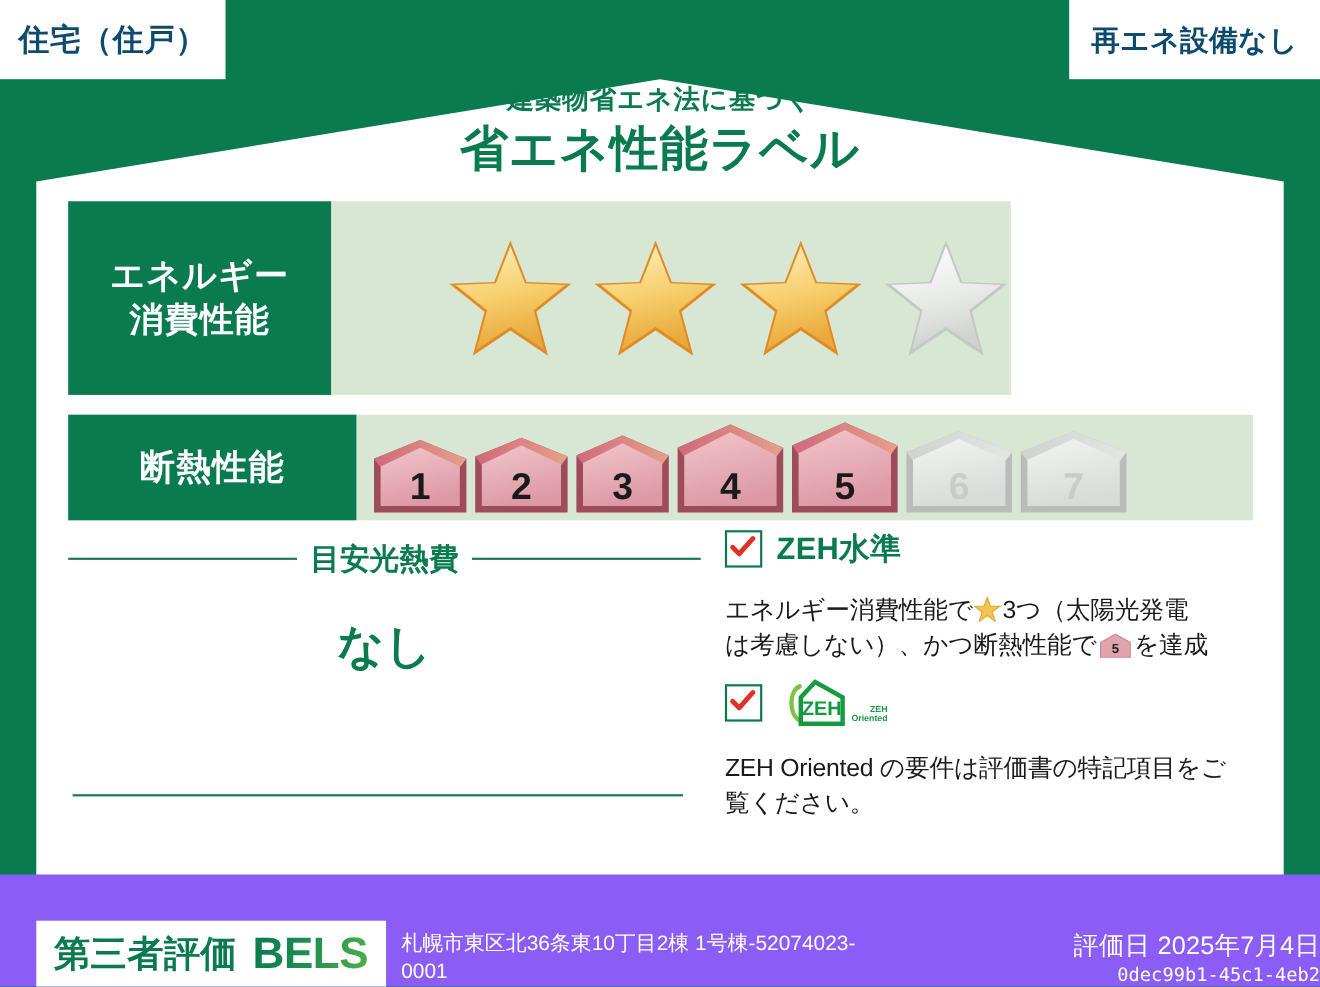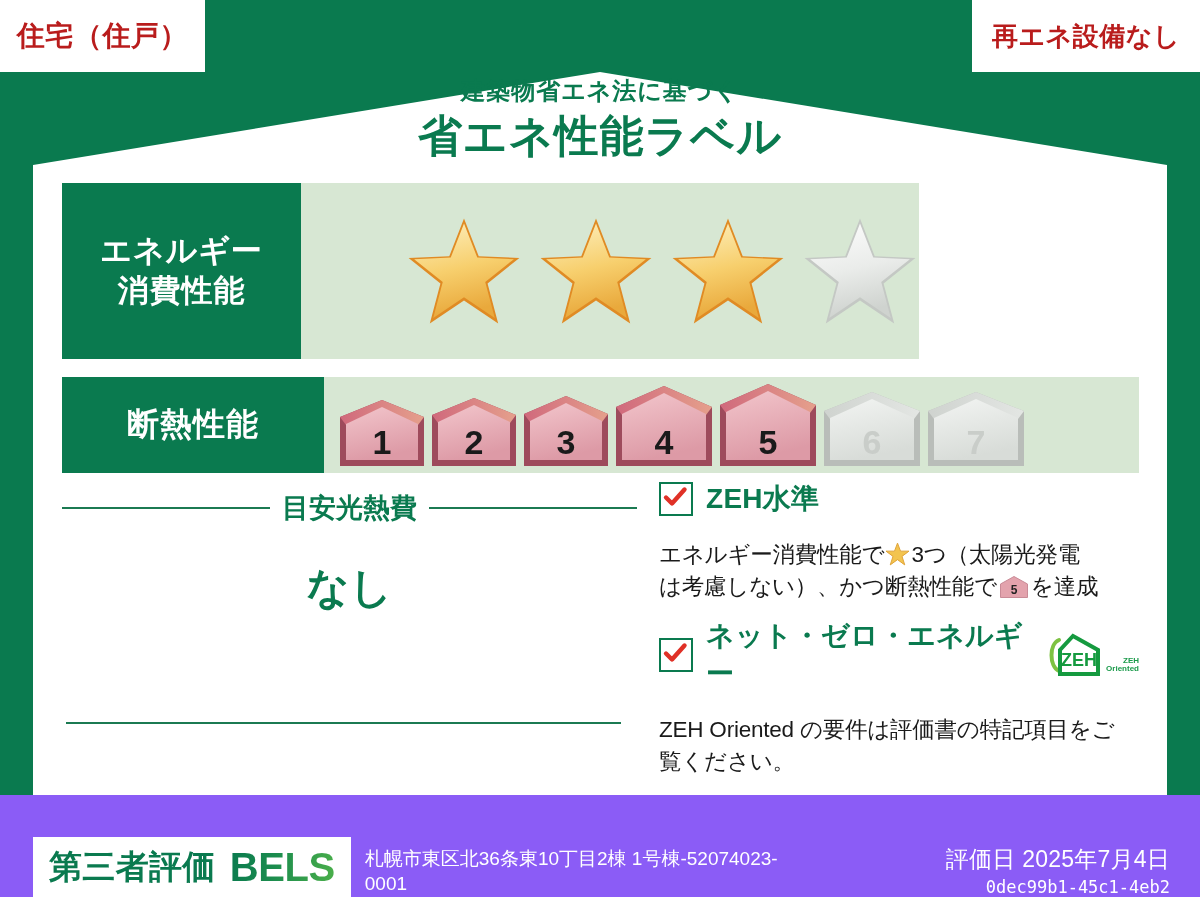--- a/index.html
+++ b/index.html
@@ -14,21 +14,21 @@
 
   
   .house-white{
     position:absolute;left:0;top:0;width:1200px;height:897px;
     z-index:1;pointer-events:none;
   }
 
   
   .badge{
     position:absolute;z-index:5;background:#ffffff;
-    color:#b91c1c;font-weight:bold;
+    color:#0c4a6e;font-weight:bold;
     display:flex;align-items:center;justify-content:center;
     letter-spacing:0.02em;
   }
   .badge-left{left:0;top:0;width:205px;height:72px;font-size:28px;}
   .badge-right{right:0;top:0;width:228px;height:72px;font-size:26px;}
 
   
   .title-wrap{
     position:absolute;z-index:5;left:0;right:0;top:78px;
     text-align:center;color:#0a7a4f;
@@ -107,21 +107,21 @@
   }
   .bels-box{
     background:#fff;margin-left:33px;height:60px;
     display:flex;align-items:center;padding:0 16px;gap:14px;
   }
   .bels-jp{color:#0a7a4f;font-weight:bold;font-size:33px;letter-spacing:0.01em;}
   .bels-en{font-weight:bold;font-size:40px;letter-spacing:-0.01em;
     background:linear-gradient(100deg,#0a7a4f 0%,#1b8c4e 42%,#4cb04a 100%);
     -webkit-background-clip:text;background-clip:text;color:transparent;}
   .addr{color:#fff;font-size:19px;line-height:1.35;margin-left:14px;max-width:440px;}
-  .foot-right{margin-left:auto;margin-right:30px;text-align:right;color:#fff;}
+  .foot-right{margin-left:auto;text-align:right;color:#fff;}
   .foot-date{font-size:23px;letter-spacing:0.01em;}
   .foot-id{font-size:17px;font-family:"DejaVu Sans Mono","Liberation Mono",monospace;margin-top:2px;}
 </style>
 </head>
 <body>
 
 <div class="label-root">
 
   <svg class="house-white" viewBox="0 0 1200 897" preserveAspectRatio="none">
     <polygon points="33,165 600,72 1167,165 1167,830 33,830" fill="#ffffff"></polygon>
@@ -350,21 +350,20 @@
         </div>
       </div>
 
       <div class="zeh-block" style="margin-top:14px;">
         <div class="zeh-row">
           <div class="chk">
             <svg width="26" height="26" viewBox="0 0 26 26">
               <path d="M4 13.5 L10 19.5 L22.5 5.5" stroke="#e03127" stroke-width="4.4" fill="none" stroke-linecap="round" stroke-linejoin="round"></path>
             </svg>
           </div>
-          <div class="zeh-title">ネット・ゼロ・エネルギー</div>
           <div class="zeh-logo">
             <svg width="62" height="44" viewBox="0 0 124 88">
               <path d="M34 14 C14 22, 14 66, 34 76" stroke="#7dc242" stroke-width="8" fill="none" stroke-linecap="round"></path>
               <polygon points="62,6 112,34 112,82 36,82 36,34" fill="none" stroke="#159a3f" stroke-width="8"></polygon>
               <text x="74" y="66" font-size="36" font-weight="bold" text-anchor="middle" fill="#159a3f" font-family="Liberation Sans, sans-serif">ZEH</text>
             </svg>
             <div class="zeh-logo-cap">
               <div>ZEH</div>
               <div>Oriented</div>
             </div>

